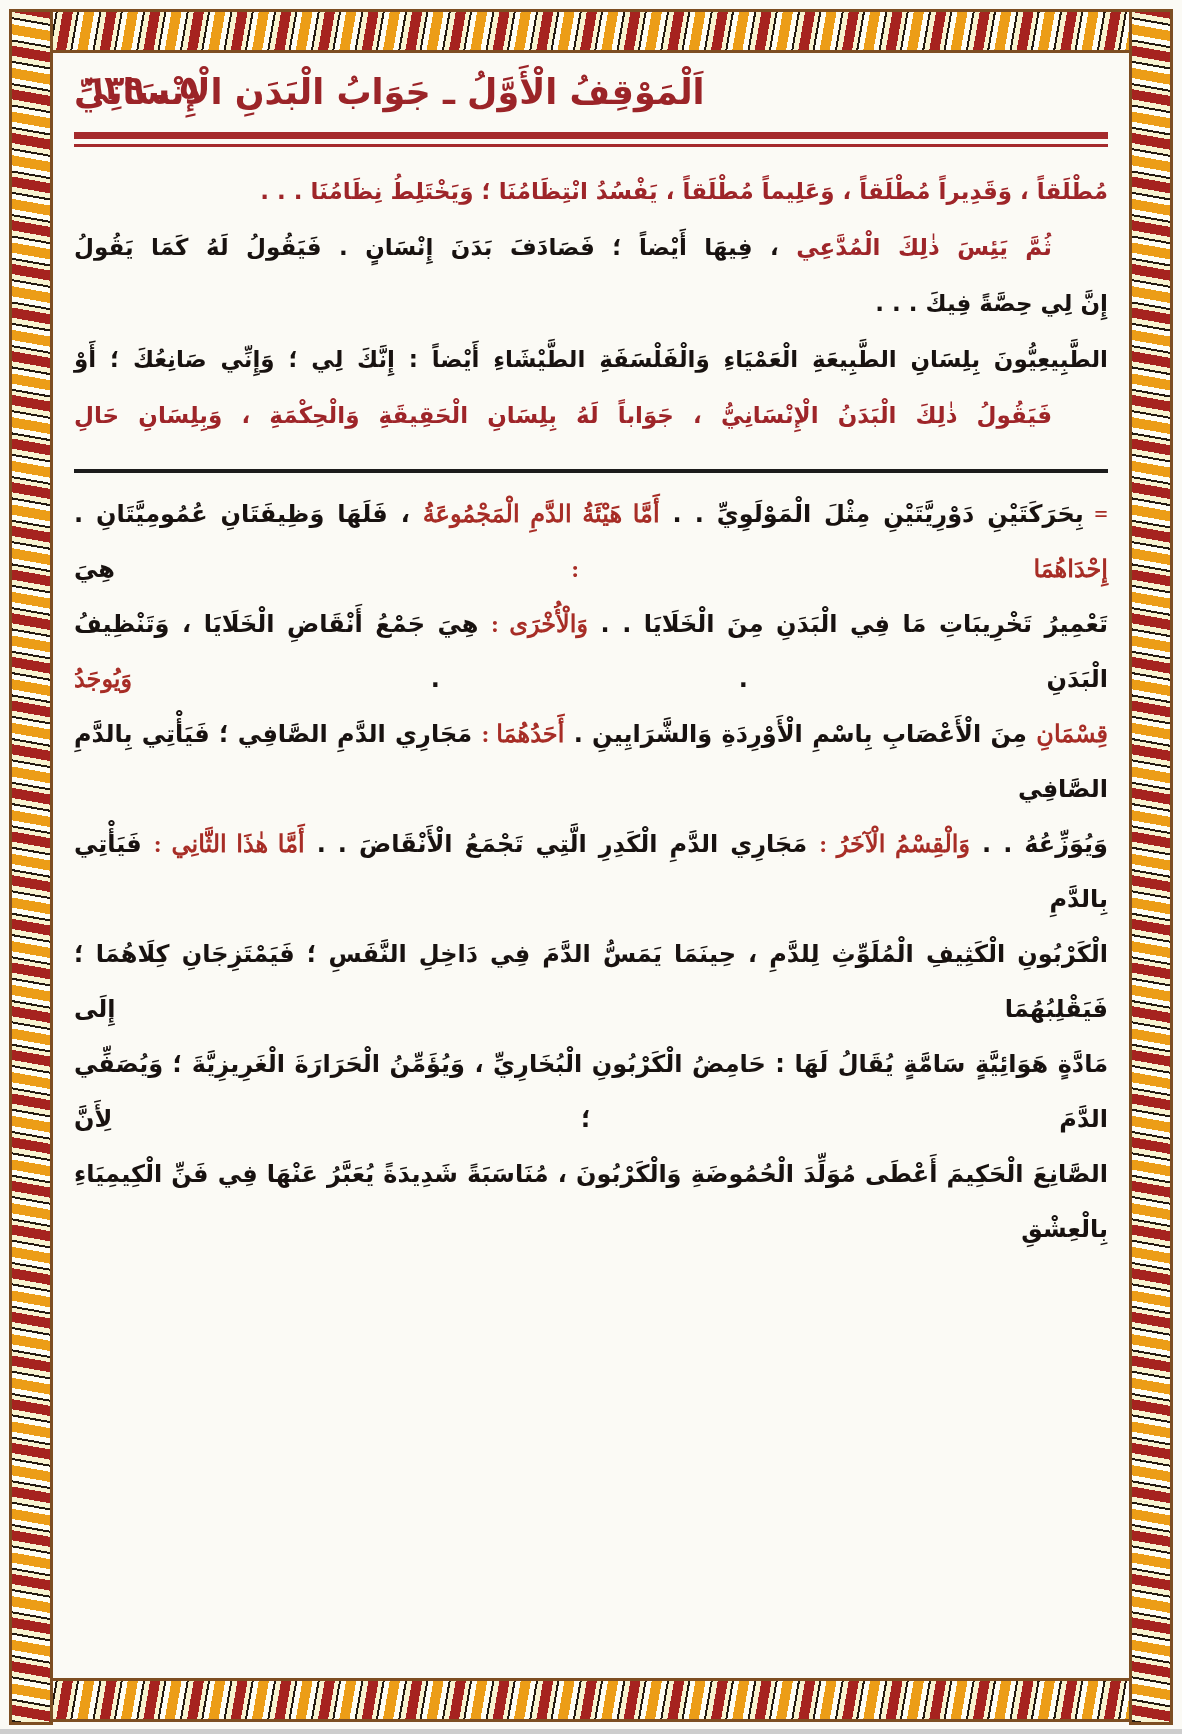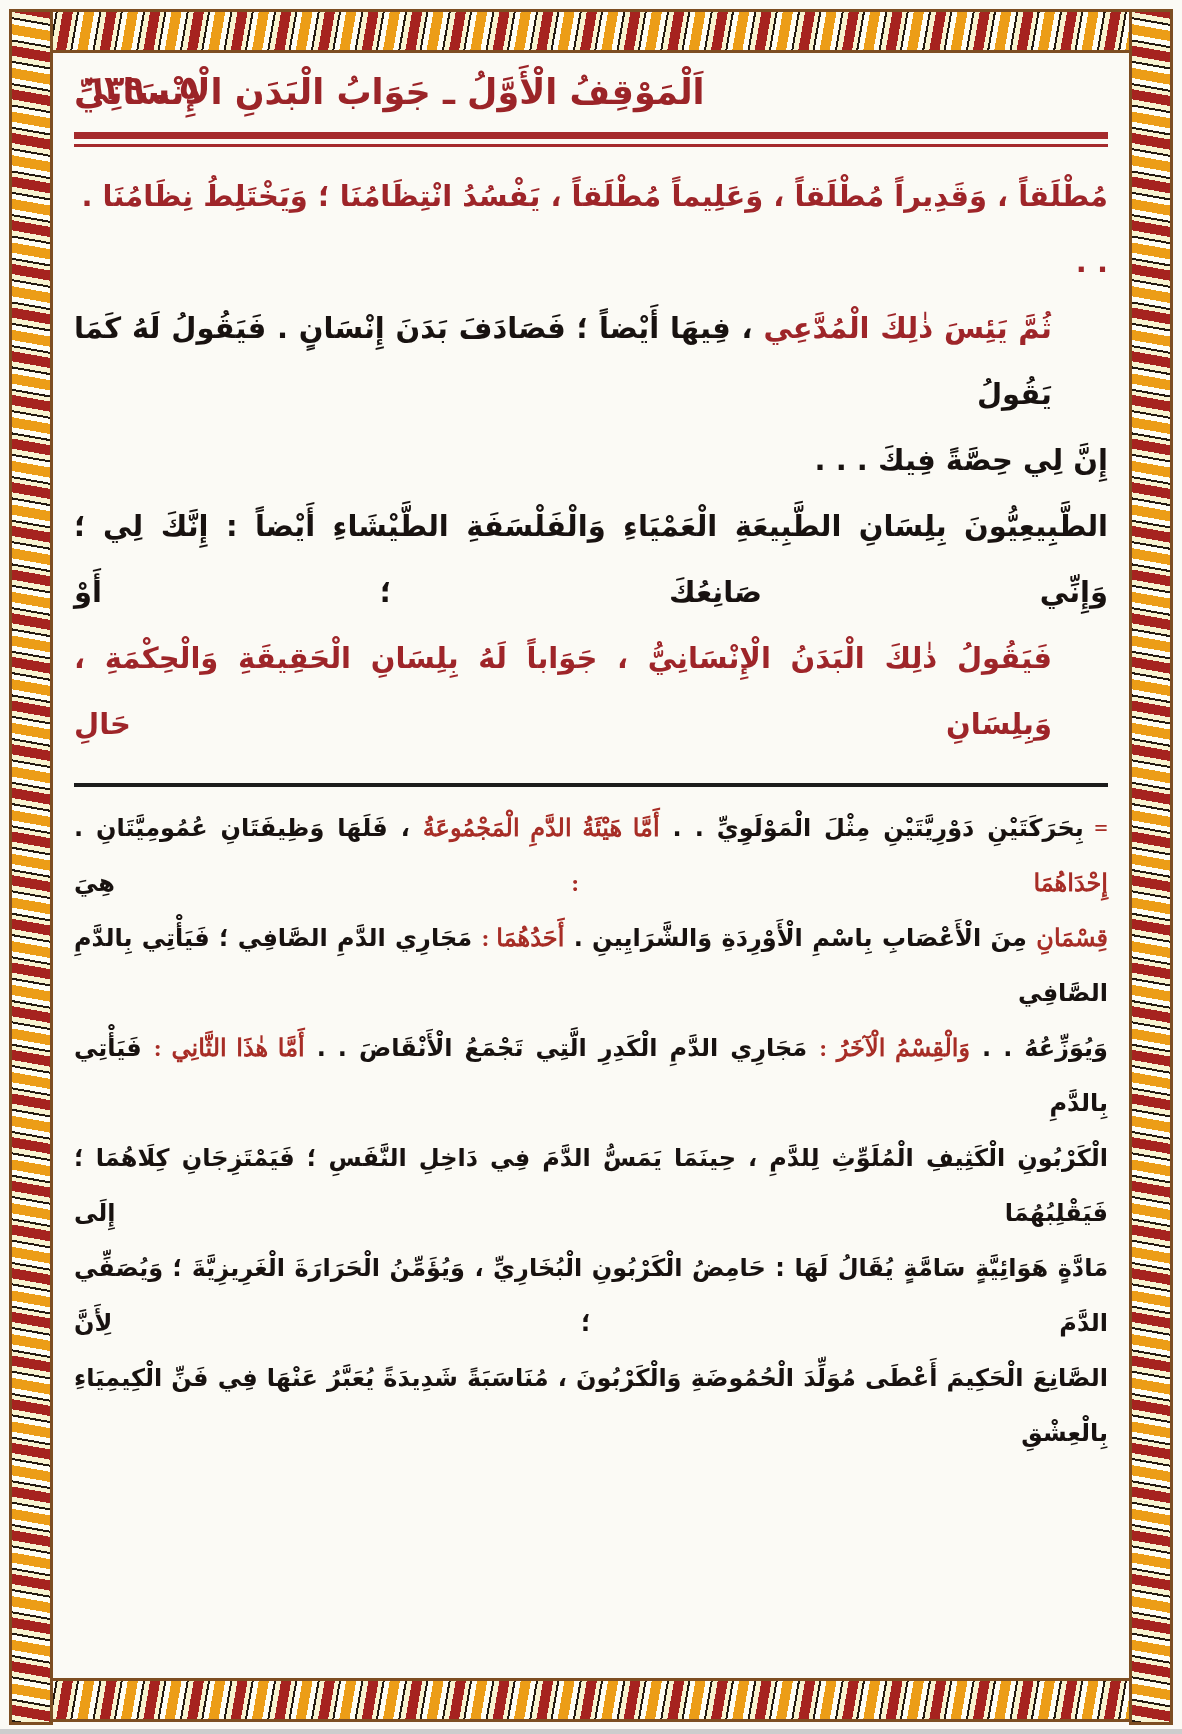--- a/index.html
+++ b/index.html
@@ -66,21 +66,21 @@
 
   main.body-text{margin-top:16px;}
   .line{
     direction:rtl;
     font-weight:700;
     color:var(--ink,#181210);
     text-align:justify;
     text-align-last:justify;
     white-space:normal;
   }
-  .body-text .line{font-size:29px;line-height:66px;}
+  .body-text .line{font-size:23px;line-height:56px;}
   .line.no-just{text-align:right;text-align-last:right;}
   .line.indent{padding-right:56px;}
   .seg.red{color:var(--tred,#9e2529);}
   .body-text .seg.red{color:var(--tred,#9e2529);}
   .footnote-block .seg.red{color:var(--fred,#a72d26);font-family:Liberation Serif, serif;}
 
   .fn-divider{
     margin-top:26px;
     border-top:4px solid #1c1c1c;
     width:100%;
@@ -109,20 +109,21 @@
         <div class="line no-just"><span class="seg red">مُطْلَقاً ، وَقَدِيراً مُطْلَقاً ، وَعَلِيماً مُطْلَقاً ، يَفْسُدُ انْتِظَامُنَا ؛ وَيَخْتَلِطُ نِظَامُنَا . . .</span></div>
         <div class="line indent"><span class="seg red">ثُمَّ يَئِسَ ذٰلِكَ الْمُدَّعِي</span><span class="seg"> ، فِيهَا أَيْضاً ؛ فَصَادَفَ بَدَنَ إِنْسَانٍ . فَيَقُولُ لَهُ كَمَا يَقُولُ</span></div>
         <div class="line no-just"><span class="seg">إِنَّ لِي حِصَّةً فِيكَ . . .</span></div>
         <div class="line"><span class="seg">الطَّبِيعِيُّونَ بِلِسَانِ الطَّبِيعَةِ الْعَمْيَاءِ وَالْفَلْسَفَةِ الطَّيْشَاءِ أَيْضاً : إِنَّكَ لِي ؛ وَإِنِّي صَانِعُكَ ؛ أَوْ</span></div>
         <div class="line indent"><span class="seg red">فَيَقُولُ ذٰلِكَ الْبَدَنُ الْإِنْسَانِيُّ ، جَوَاباً لَهُ بِلِسَانِ الْحَقِيقَةِ وَالْحِكْمَةِ ، وَبِلِسَانِ حَالِ</span></div>
       </main>
 
     <div class="fn-divider"></div>
     <section class="footnote-block" id="footnote">
         <div class="line"><span class="seg red">= </span><span class="seg">بِحَرَكَتَيْنِ دَوْرِيَّتَيْنِ مِثْلَ الْمَوْلَوِيِّ . . </span><span class="seg red">أَمَّا هَيْئَةُ الدَّمِ الْمَجْمُوعَةُ</span><span class="seg"> ، فَلَهَا وَظِيفَتَانِ عُمُومِيَّتَانِ . </span><span class="seg red">إِحْدَاهُمَا :</span><span class="seg"> هِيَ</span></div>
+        <div class="line"><span class="seg">تَعْمِيرُ تَخْرِيبَاتِ مَا فِي الْبَدَنِ مِنَ الْخَلَايَا . . </span><span class="seg red">وَالْأُخْرَى :</span><span class="seg"> هِيَ جَمْعُ أَنْقَاضِ الْخَلَايَا ، وَتَنْظِيفُ الْبَدَنِ . . </span><span class="seg red">وَيُوجَدُ</span></div>
         <div class="line"><span class="seg red">قِسْمَانِ</span><span class="seg"> مِنَ الْأَعْصَابِ بِاسْمِ الْأَوْرِدَةِ وَالشَّرَايِينِ . </span><span class="seg red">أَحَدُهُمَا :</span><span class="seg"> مَجَارِي الدَّمِ الصَّافِي ؛ فَيَأْتِي بِالدَّمِ الصَّافِي</span></div>
         <div class="line"><span class="seg">وَيُوَزِّعُهُ . . </span><span class="seg red">وَالْقِسْمُ الْآخَرُ :</span><span class="seg"> مَجَارِي الدَّمِ الْكَدِرِ الَّتِي تَجْمَعُ الْأَنْقَاضَ . . </span><span class="seg red">أَمَّا هٰذَا الثَّانِي :</span><span class="seg"> فَيَأْتِي بِالدَّمِ</span></div>
         <div class="line"><span class="seg">الْكَرْبُونِ الْكَثِيفِ الْمُلَوِّثِ لِلدَّمِ ، حِينَمَا يَمَسُّ الدَّمَ فِي دَاخِلِ النَّفَسِ ؛ فَيَمْتَزِجَانِ كِلَاهُمَا ؛ فَيَقْلِبُهُمَا إِلَى</span></div>
         <div class="line"><span class="seg">مَادَّةٍ هَوَائِيَّةٍ سَامَّةٍ يُقَالُ لَهَا : حَامِضُ الْكَرْبُونِ الْبُخَارِيِّ ، وَيُؤَمِّنُ الْحَرَارَةَ الْغَرِيزِيَّةَ ؛ وَيُصَفِّي الدَّمَ ؛ لِأَنَّ</span></div>
         <div class="line"><span class="seg">الصَّانِعَ الْحَكِيمَ أَعْطَى مُوَلِّدَ الْحُمُوضَةِ وَالْكَرْبُونَ ، مُنَاسَبَةً شَدِيدَةً يُعَبَّرُ عَنْهَا فِي فَنِّ الْكِيمِيَاءِ بِالْعِشْقِ</span></div>
       </section>
   </div>
 
   <div class="page-edge"></div>
 </div>

